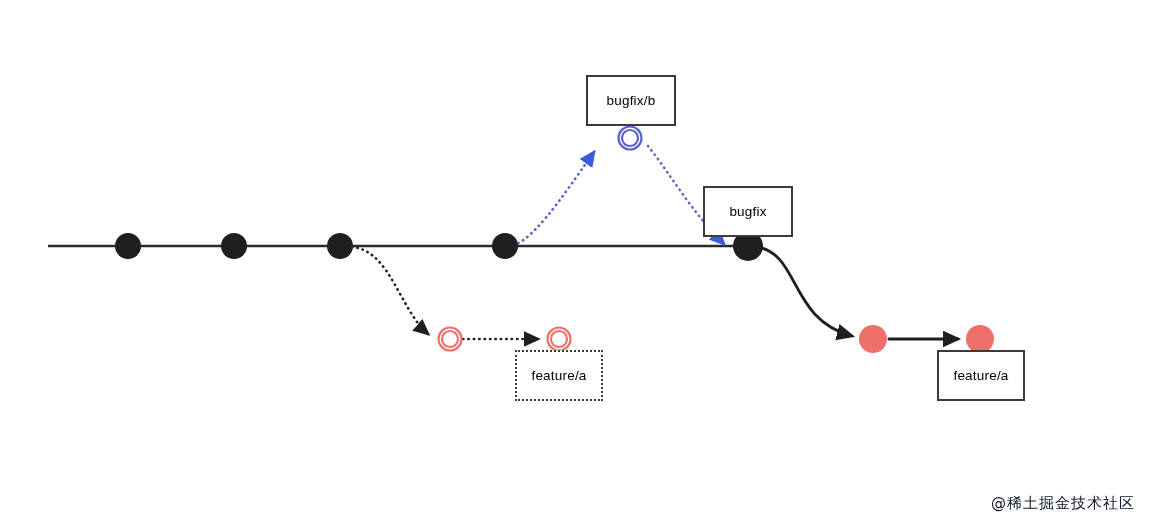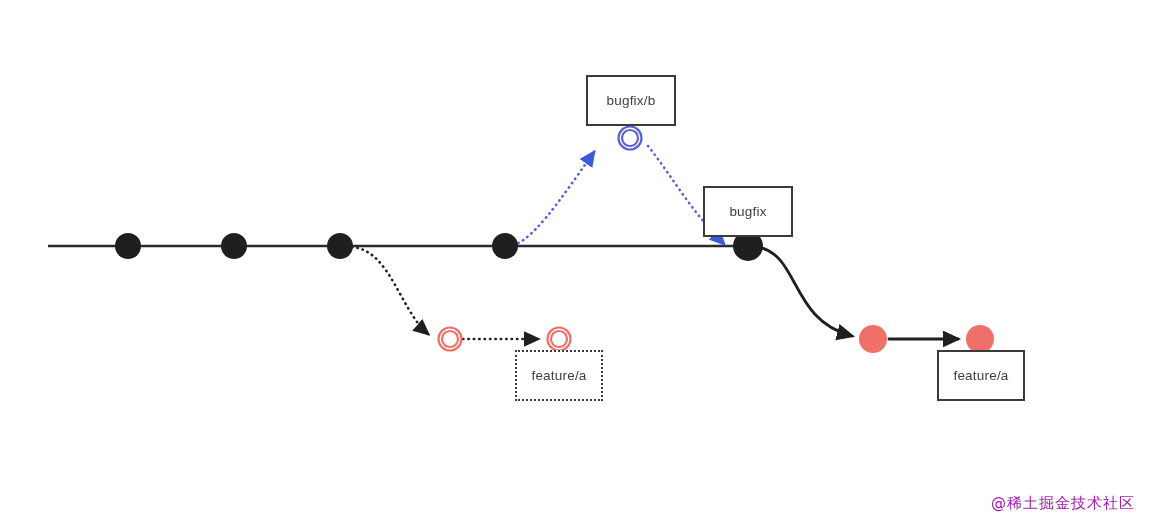--- a/index.html
+++ b/index.html
@@ -24,38 +24,38 @@
     width: 1149px;
     height: 521px;
   }
   .node-label {
     position: absolute;
     box-sizing: border-box;
     display: flex;
     align-items: center;
     justify-content: center;
     background: #ffffff;
-    color: #404040;
+    color: #000000;
     font-size: 13.5px;
     font-family: "Liberation Sans", sans-serif;
     letter-spacing: 0.2px;
     white-space: nowrap;
   }
   .solid-box {
     border: 2px solid #3a3a3a;
   }
   .dotted-box {
     border: 2px dotted #3a3a3a;
   }
   #watermark {
     position: absolute;
     right: 14px;
     bottom: 8px;
     font-size: 15px;
-    color: #a21caf;
+    color: #0f172a;
     font-family: "DejaVu Sans", sans-serif;
     letter-spacing: 1px;
     user-select: none;
   }
 </style>
 </head>
 <body>
 
 <div id="canvas">
 

